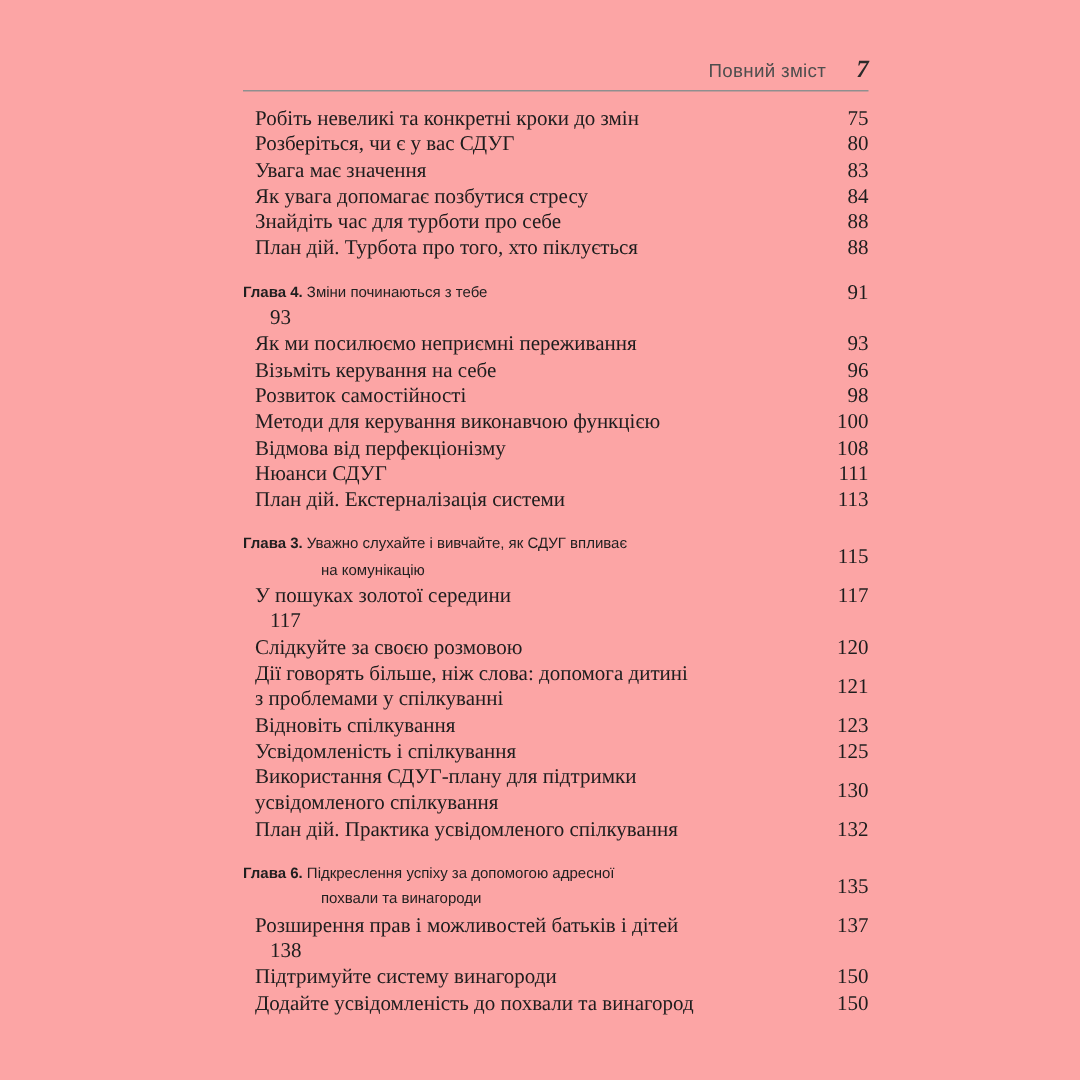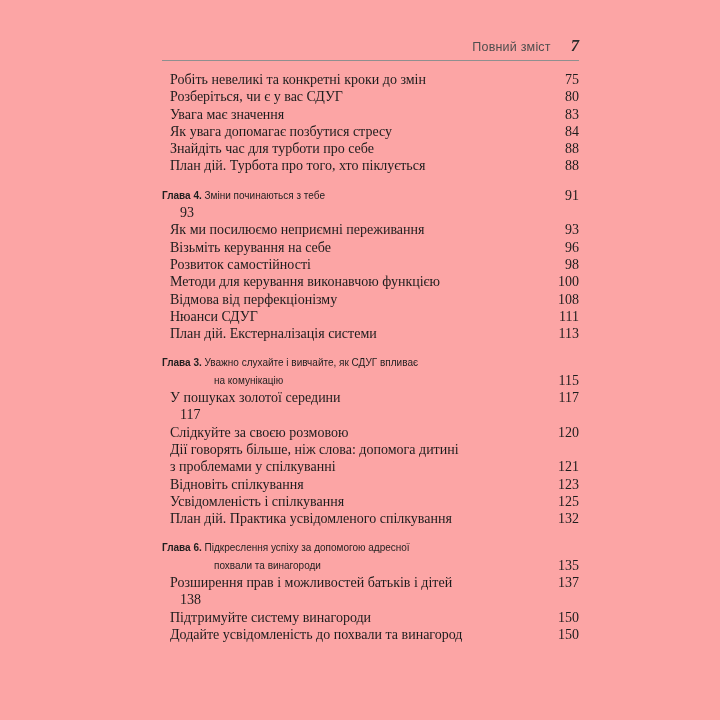--- a/index.html
+++ b/index.html
@@ -46,21 +46,21 @@
   }
   .section {
     margin-top: 12px;
   }
   .section.first {
     margin-top: 0;
   }
   .entry-row, .chapter-row {
     display: flex;
     justify-content: space-between;
-    align-items: flex-end;
+    align-items: center;
   }
   .entry-row {
     padding-left: 8px;
   }
   .entry-lines {
     font-family: "Liberation Serif", serif;
     font-size: 14px;
     line-height: 17.3px;
     color: #1d1d1d;
   }
@@ -223,20 +223,27 @@
             <div class="page-num">123</div>
           </div>
           <div class="entry-row">
             <div class="entry-lines">
               <div>Усвідомленість і спілкування</div>
             </div>
             <div class="page-num">125</div>
           </div>
           <div class="entry-row">
             <div class="entry-lines">
+              <div>Використання СДУГ-плану для підтримки</div>
+              <div>усвідомленого спілкування</div>
+            </div>
+            <div class="page-num">130</div>
+          </div>
+          <div class="entry-row">
+            <div class="entry-lines">
               <div>План дій. Практика усвідомленого спілкування</div>
             </div>
             <div class="page-num">132</div>
           </div>
         </div>
         <div class="section">
           <div class="chapter-row">
             <div class="chapter-lines">
               <div class="chapter-line-first"><span class="chapter-label">Глава 6. </span><span class="chapter-title">Підкреслення успіху за допомогою адресної</span></div>
               <div class="chapter-line-cont">похвали та винагороди</div>

